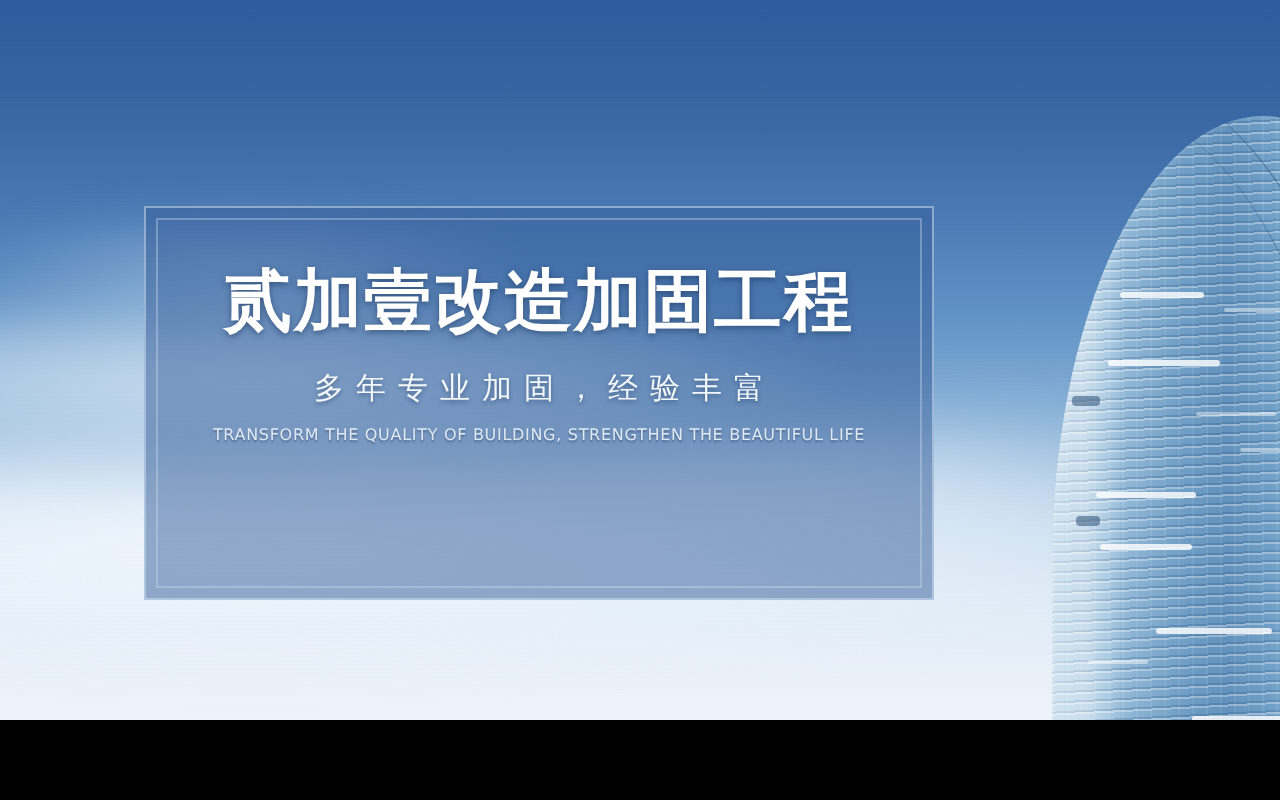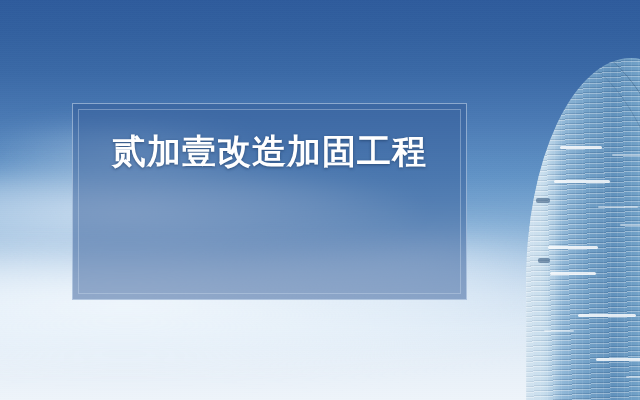--- a/index.html
+++ b/index.html
@@ -3,21 +3,21 @@
 <meta charset="utf-8">
 <style>
   html, body {
     margin: 0;
     padding: 0;
     background: #000;
   }
   #stage {
     position: relative;
     width: 640px;
-    height: 400px;
+    height: 360px;
     overflow: hidden;
     font-family: "DejaVu Sans", "Liberation Sans", sans-serif;
     background: #8b5cf6;
   }
 
   
   .sky {
     position: absolute;
     inset: 0;
     background:
@@ -274,16 +274,18 @@
       <span class="hl dim" style="left:100px; top:318px; width:40px; height:2px;"></span>
       <span class="hl dark" style="left:10px; top:140px; width:14px; height:5px;"></span>
       <span class="hl dark" style="left:12px; top:200px; width:12px; height:5px;"></span>
     </div>
   </div>
 
   <div class="panel">
     <div class="panel-inner"></div>
     <div class="panel-content">
       <div class="headline">贰加壹改造加固工程</div>
+      <div class="subline">多年专业加固，经验丰富</div>
+      <div class="english">TRANSFORM THE QUALITY OF BUILDING, STRENGTHEN THE BEAUTIFUL LIFE</div>
     </div>
   </div>
 
 </div>
 
 </body></html>

